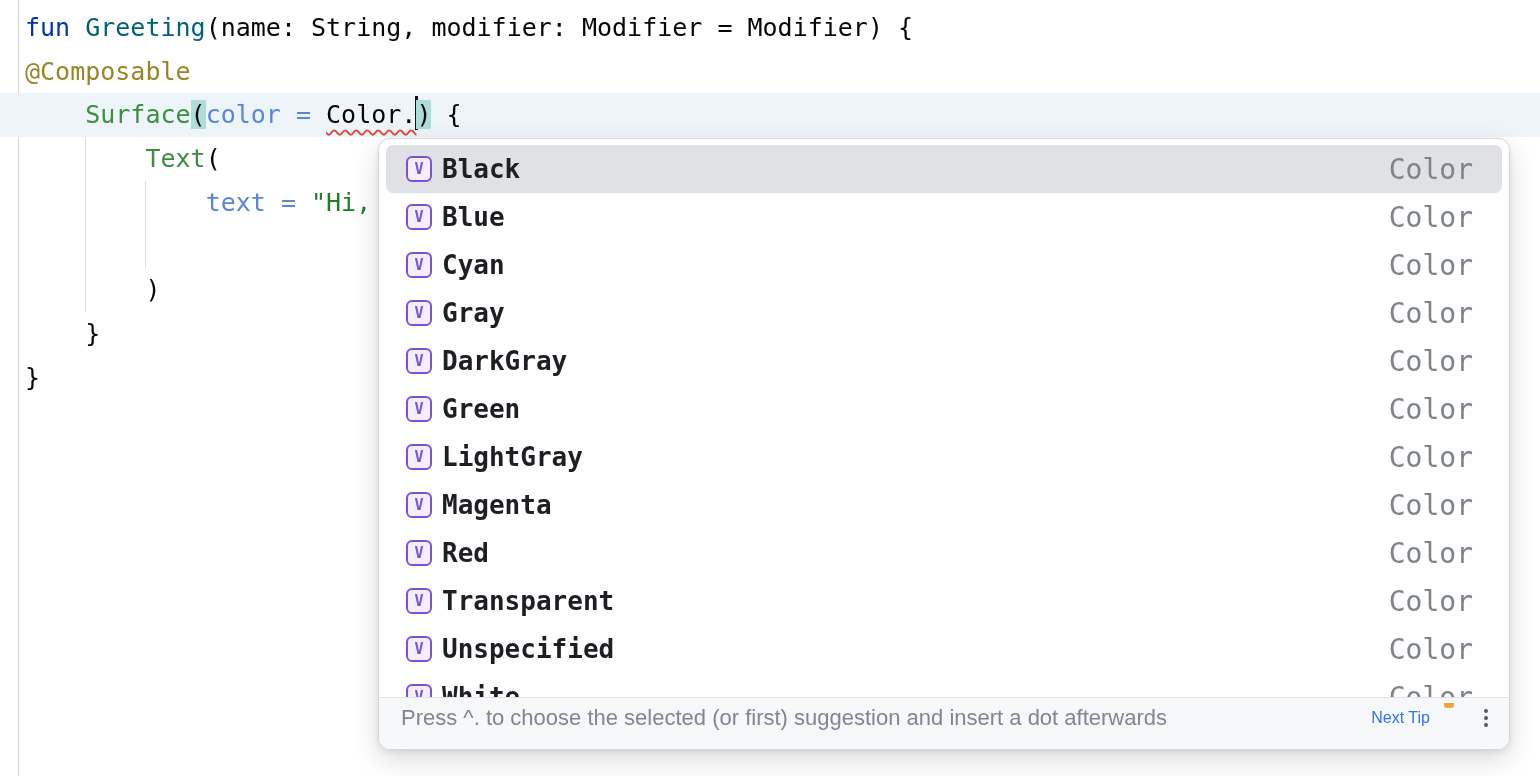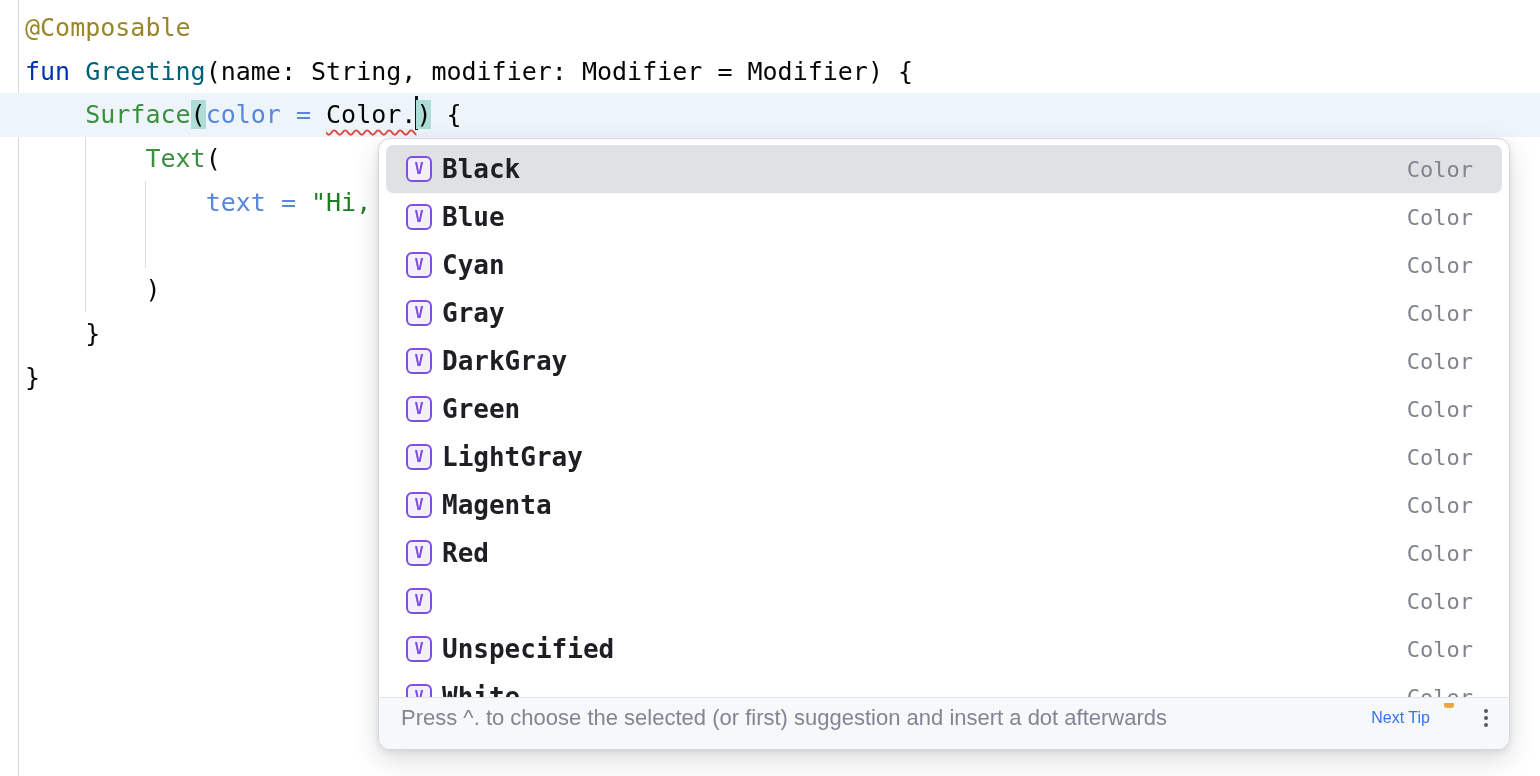--- a/index.html
+++ b/index.html
@@ -55,21 +55,21 @@
   }
   .item-label{
     margin-left:10px;color:#1D1F23;
     font-family:"DejaVu Sans Mono","Liberation Mono",monospace;
     font-size:26px;font-weight:bold;
   }
   .item-spacer{flex:1 1 auto;}
   .item-type{
     color:#7F838E;
     font-family:"DejaVu Sans Mono","Liberation Mono",monospace;
-    font-size:22px;
+    font-size:28px;
   }
 
   
   .popup-footer{
     flex:0 0 52px;background:#F7F8FA;border-top:1px solid #E2E3E7;
     display:flex;align-items:center;padding:0 16px 12px 22px;box-sizing:border-box;
   }
   .footer-hint{color:#818594;font-size:22px;white-space:nowrap;}
   .footer-right{margin-left:auto;display:flex;align-items:center;}
   .next-tip{color:#3574F0;font-size:16px;white-space:nowrap;cursor:pointer;}
@@ -81,22 +81,22 @@
   .kebab{margin-left:20px;display:flex;flex-direction:column;gap:3px;
     padding:4px 5px;cursor:pointer;}
   .kebab span{width:4px;height:4px;border-radius:50%;background:#55585E;}
 </style>
 </head>
 <body>
 
 <div class="editor">
   <div class="gutter-sep"></div>
   <div class="code" id="code-lines">
+      <div class="code-line"><span class="tk-keyword">fun</span><span class="tk-plain"> </span><span class="tk-function_decl">Greeting</span><span class="tk-plain">(name: String, modifier: Modifier = Modifier) {</span></div>
       <div class="code-line"><span class="tk-annotation">@Composable</span></div>
-      <div class="code-line"><span class="tk-keyword">fun</span><span class="tk-plain"> </span><span class="tk-function_decl">Greeting</span><span class="tk-plain">(name: String, modifier: Modifier = Modifier) {</span></div>
       <div class="code-line current"><span class="tk-plain">    </span><span class="tk-composable_call">Surface</span><span class="tk-plain tk-match">(</span><span class="tk-named_arg">color = </span><span class="tk-plain tk-error">Color.</span><span class="caret"></span><span class="tk-plain tk-match">)</span><span class="tk-plain"> {</span></div>
       <div class="code-line"><span class="tk-plain">        </span><span class="tk-composable_call">Text</span><span class="tk-plain">(</span></div>
       <div class="code-line"><span class="tk-plain">            </span><span class="tk-named_arg">text = </span><span class="tk-string">"Hi,</span></div>
       <div class="code-line"><span class="tk-plain">            </span></div>
       <div class="code-line"><span class="tk-plain">        )</span></div>
       <div class="code-line"><span class="tk-plain">    }</span></div>
       <div class="code-line"><span class="tk-plain">}</span></div>
     </div>
   <div class="indent-guide" id="guide-1"></div>
   <div class="indent-guide" id="guide-2"></div>
@@ -153,20 +153,21 @@
         <span class="item-type">Color</span>
       </div>
       <div class="completion-item">
         <span class="item-icon">V</span>
         <span class="item-label">Red</span>
         <span class="item-spacer"></span>
         <span class="item-type">Color</span>
       </div>
       <div class="completion-item">
         <span class="item-icon">V</span>
+        <span class="item-label">Transparent</span>
         <span class="item-spacer"></span>
         <span class="item-type">Color</span>
       </div>
       <div class="completion-item">
         <span class="item-icon">V</span>
         <span class="item-label">Unspecified</span>
         <span class="item-spacer"></span>
         <span class="item-type">Color</span>
       </div>
       <div class="completion-item">

